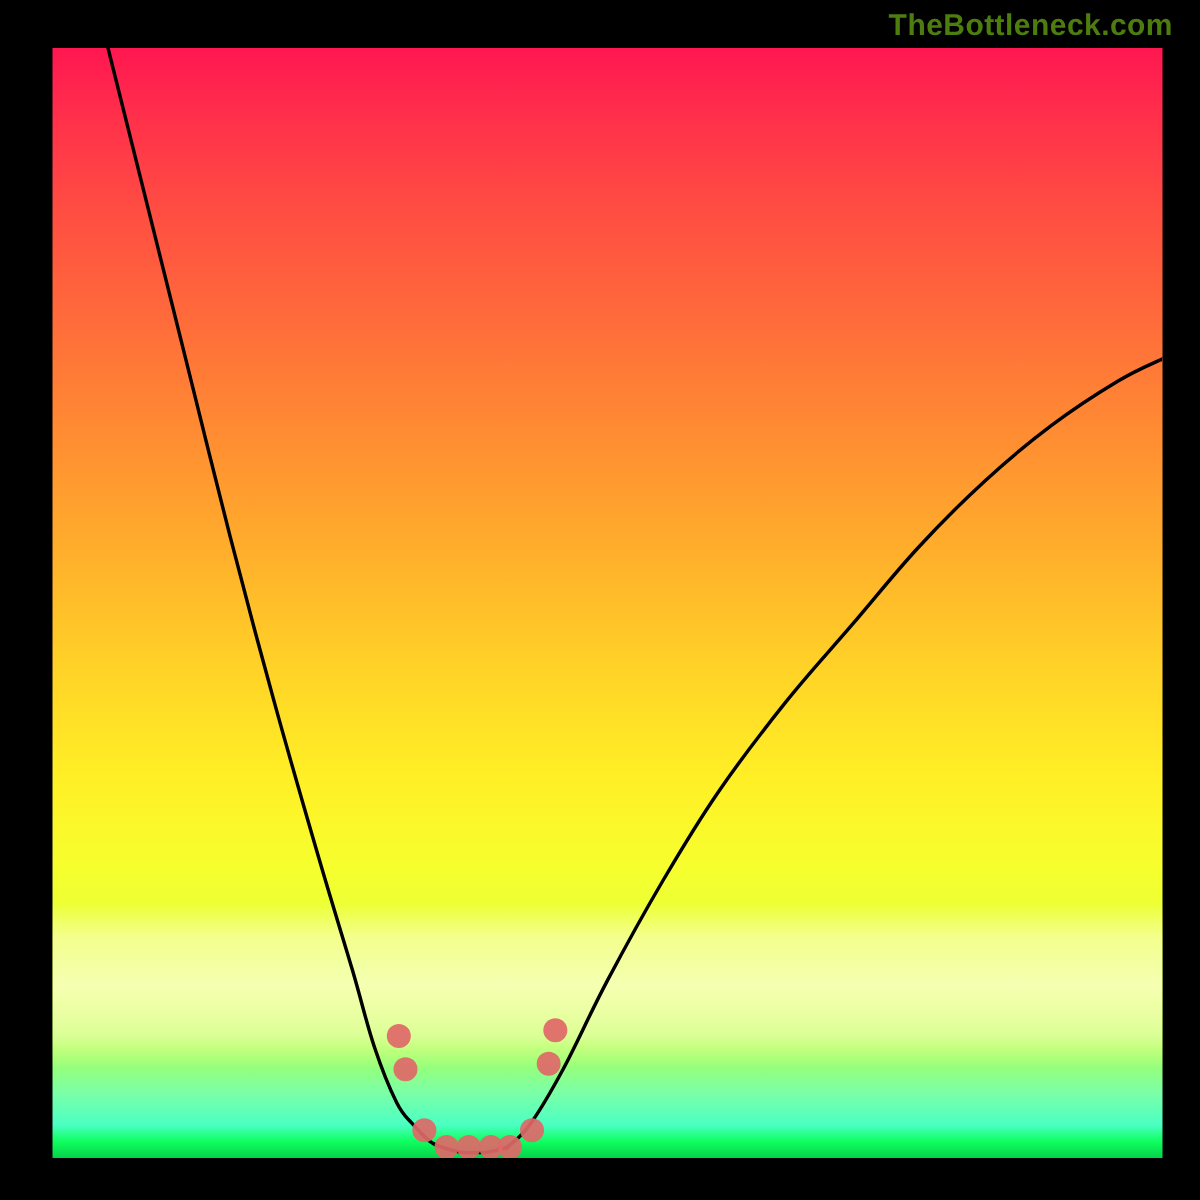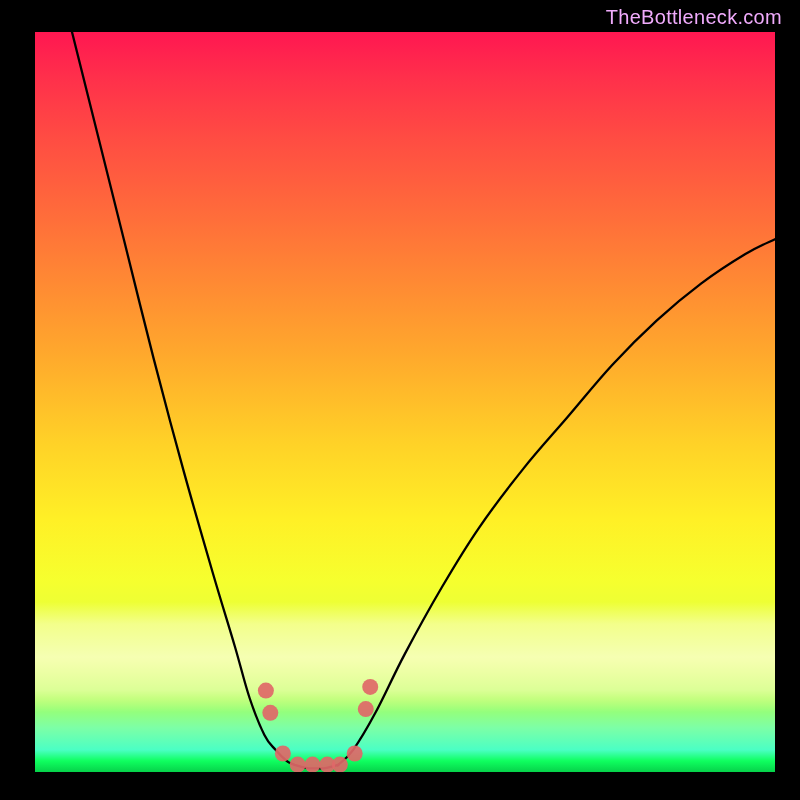--- a/index.html
+++ b/index.html
@@ -67,23 +67,23 @@
     position: absolute;
     left: 0;
     top: 0;
     width: 740px;
     height: 740px;
   }
   .watermark {
     position: absolute;
     top: 6px;
     right: 18px;
-    color: #f0abfc;
+    color: #4d7c0f;
     font-size: 20px;
-    font-weight: 400;
+    font-weight: 700;
     letter-spacing: 0.3px;
     user-select: none;
   }
 </style>
 </head>
 <body>
 
 <div class="frame">
   <div class="plot-area">
     <div class="pale-band"></div>

